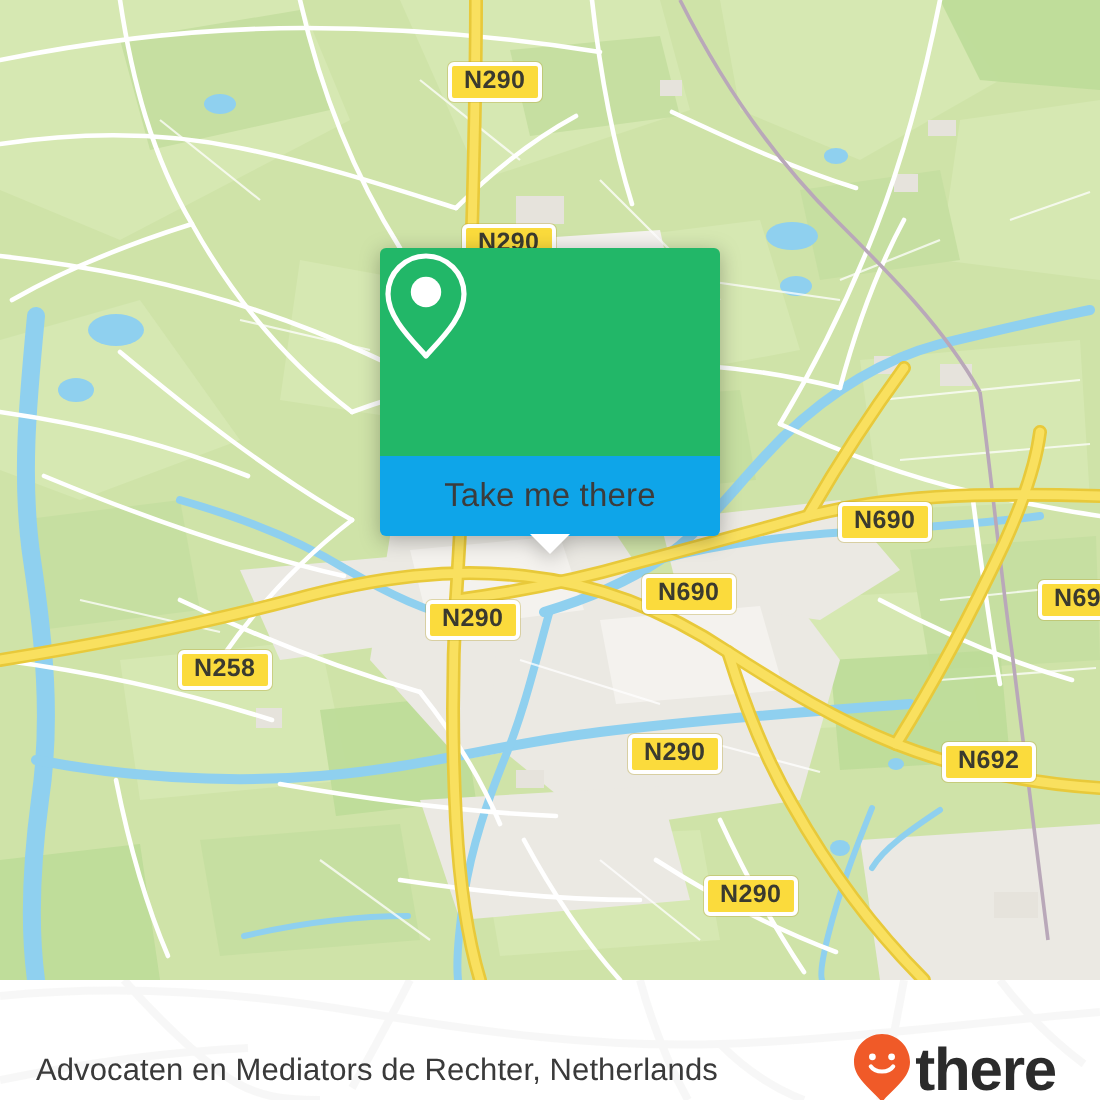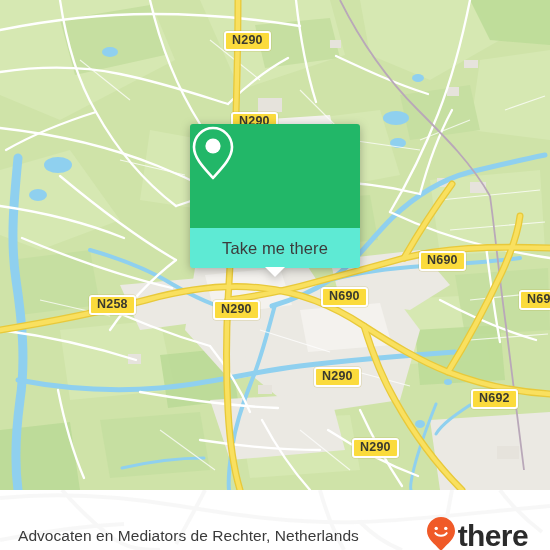--- a/index.html
+++ b/index.html
@@ -56,21 +56,21 @@
     filter: drop-shadow(0 2px 5px rgba(0,0,0,.28));
   }
   .card-top {
     height: 104px;
     background: #22b768;
     border-radius: 3px 3px 0 0;
     display: flex; align-items: center; justify-content: center;
   }
   .card-bottom {
     height: 40px;
-    background: #5eead4;
+    background: #0ea5e9;
     border-radius: 0 0 3px 3px;
     display: flex; align-items: center; justify-content: center;
     position: relative;
   }
   .card-label {
     font-size: 16.5px;
     color: #3c3c3c;
     letter-spacing: .1px;
   }
   .card-tail {
@@ -283,27 +283,27 @@
           <path d="M228,300 C258,296 288,290 316,282 C346,274 376,266 404,258 C444,248 486,246 550,248"></path>
           <path d="M404,258 C420,230 436,206 452,184"></path>
           <path d="M448,372 C468,340 486,306 502,272 C512,250 518,232 520,216"></path>
           <path d="M364,326 C372,352 382,378 396,402 C414,434 436,464 462,490"></path>
         </g>
       </g>
     </svg>
 
     <div class="shield" style="left:224px; top:31px">N290</div>
     <div class="shield" style="left:231px; top:112px">N290</div>
-    <div class="shield" style="left:89px;  top:295px">N258</div>
+    <div class="shield" style="left:89px;  top:325px">N258</div>
     <div class="shield" style="left:213px; top:300px">N290</div>
     <div class="shield" style="left:321px; top:287px">N690</div>
     <div class="shield" style="left:419px; top:251px">N690</div>
     <div class="shield" style="left:519px; top:290px">N691</div>
     <div class="shield" style="left:314px; top:367px">N290</div>
-    <div class="shield" style="left:471px; top:389px">N692</div>
+    <div class="shield" style="left:471px; top:371px">N692</div>
     <div class="shield" style="left:352px; top:438px">N290</div>
 
 
     <div class="card">
       <div class="card-top">
         <span>
           <svg width="46" height="58" viewBox="0 0 46 58">
             <path d="M23 4 C12.5 4 4 12.5 4 23 C4 34.5 15 45 23 54 C31 45 42 34.5 42 23 C42 12.5 33.5 4 23 4 Z" fill="none" stroke="#ffffff" stroke-width="2.6" stroke-linejoin="round"></path>
             <circle cx="23" cy="22" r="7.6" fill="#ffffff"></circle>
           </svg>

